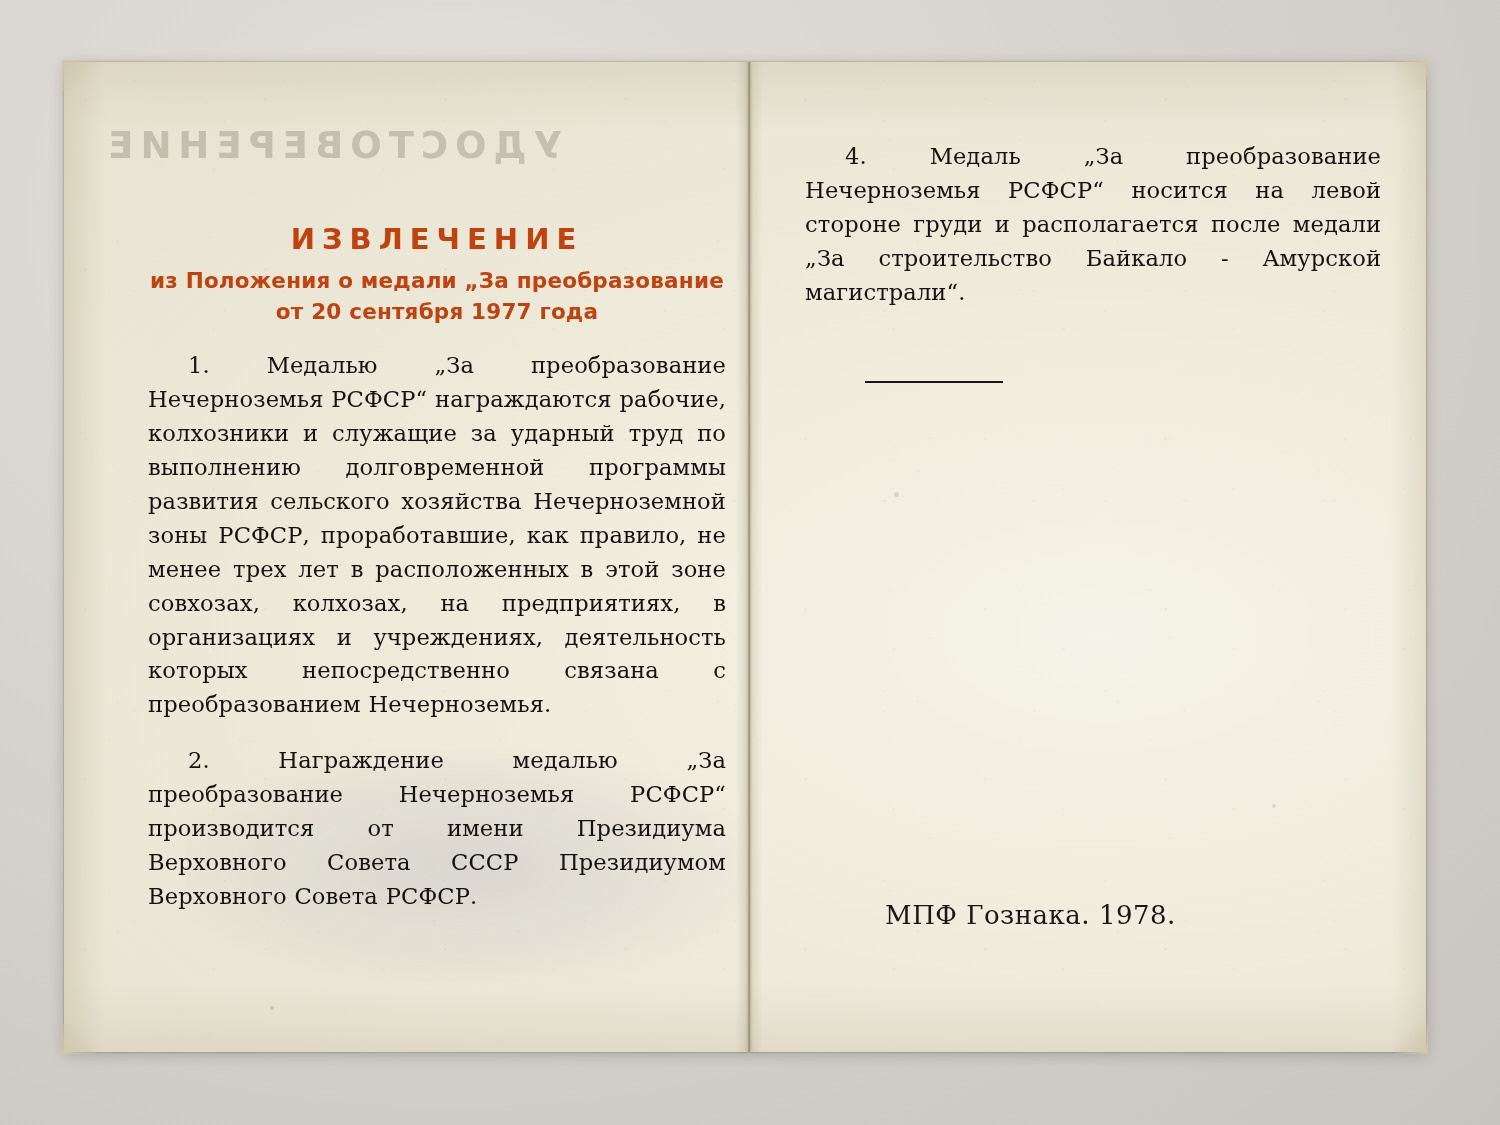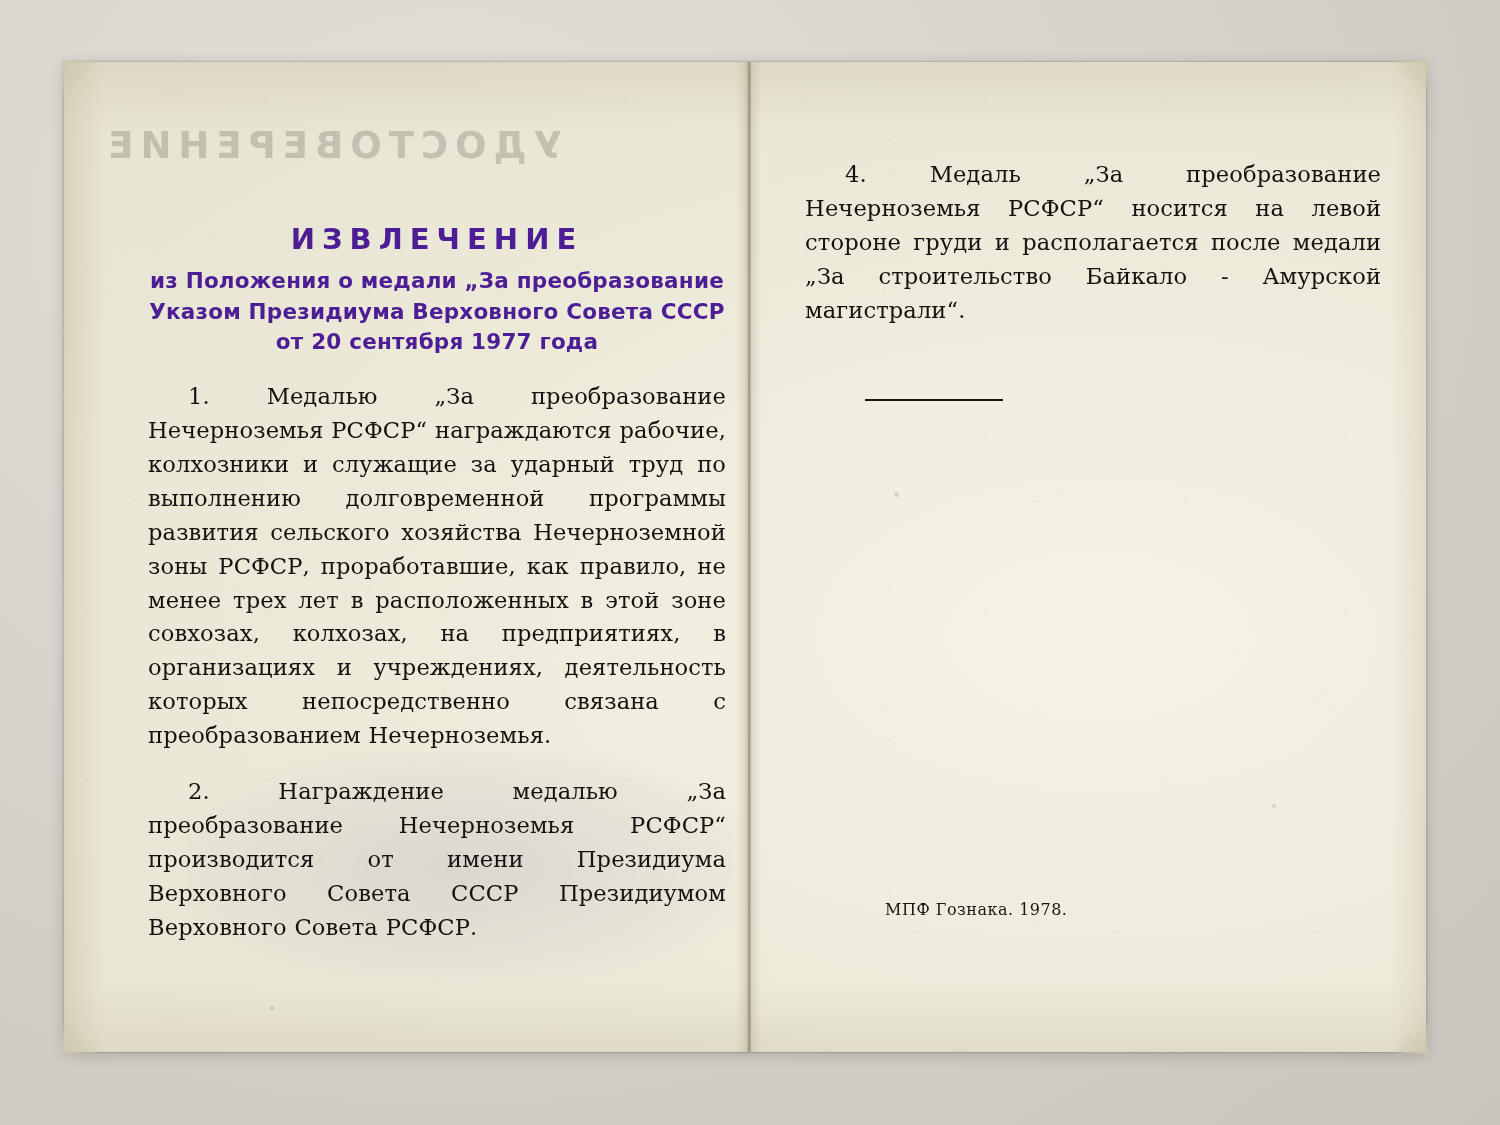--- a/index.html
+++ b/index.html
@@ -149,59 +149,59 @@
     left: 56px;
     top: 78px;
     width: 576px;
   }
   .heading {
     font-family: "DejaVu Sans", sans-serif;
     font-weight: bold;
     font-size: 29px;
     letter-spacing: 7px;
     text-align: center;
-    color: #4c1d95;
+    color: #c2410c;
     margin: 0 0 10px 0;
   }
   .subhead {
     font-family: "DejaVu Sans", sans-serif;
     font-weight: bold;
     font-size: 21.5px;
     line-height: 1.43;
     text-align: center;
-    color: #4c1d95;
+    color: #c2410c;
     margin: 0;
     letter-spacing: 0.2px;
   }
   .subhead .ln { display: block; }
   .body-p {
     font-family: "DejaVu Serif", serif;
     font-size: 22.6px;
     line-height: 1.50;
     text-align: justify;
     text-align-last: left;
     margin: 22px 0 0 0;
     color: #15130f;
     letter-spacing: 0.1px;
     word-spacing: 0.5px;
   }
   .body-p.first-indent { text-indent: 40px; }
-  #right-text .body-p { margin-top: 18px; }
+  #right-text .body-p { margin-top: 0; }
   .sep {
     width: 138px;
     height: 0;
     border-top: 2.5px solid #1a1814;
     margin: 72px auto 0 60px;
   }
   #imprint {
     position: absolute;
     left: 136px;
     top: 838px;
     font-family: "DejaVu Serif", serif;
-    font-size: 16px;
+    font-size: 26px;
     color: #1a1814;
     letter-spacing: 0.5px;
   }
   
   .fox {
     position: absolute;
     border-radius: 50%;
     background: rgba(120,100,60,0.25);
     pointer-events: none;
   }
@@ -229,21 +229,20 @@
       <div id="stamp-smudge"></div>
 
       <div class="fox" style="left:470px; top:505px; width:5px; height:5px;"></div>
       <div class="fox" style="left:206px; top:944px; width:4px; height:4px; background:rgba(110,95,60,0.22);"></div>
 
       <div class="txt-wrap" id="left-text">
         <div class="heading">ИЗВЛЕЧЕНИЕ</div>
 
         <div class="subhead">
           <span class="ln">из Положения о медали „За преобразование</span>
-          <span class="ln">Указом Президиума Верховного Совета СССР</span>
           <span class="ln">от 20 сентября 1977 года</span>
         </div>
 
         <p class="body-p first-indent">1. Медалью „За преобразование Нечерноземья РСФСР“ награждаются рабочие, колхозники и служащие за ударный труд по выполнению долговременной программы развития сельского хозяйства Нечерноземной зоны РСФСР, проработавшие, как правило, не менее трех лет в расположенных в этой зоне совхозах, колхозах, на предприятиях, в организациях и учреждениях, деятельность которых непосредственно связана с преобразованием Нечерноземья.</p>
 
         <p class="body-p first-indent">2. Награждение медалью „За преобразование Нечерноземья РСФСР“ производится от имени Президиума Верховного Совета СССР Президиумом Верховного Совета РСФСР.</p>
       </div>
     </div>
 
     <div class="page-col" id="right-page">

